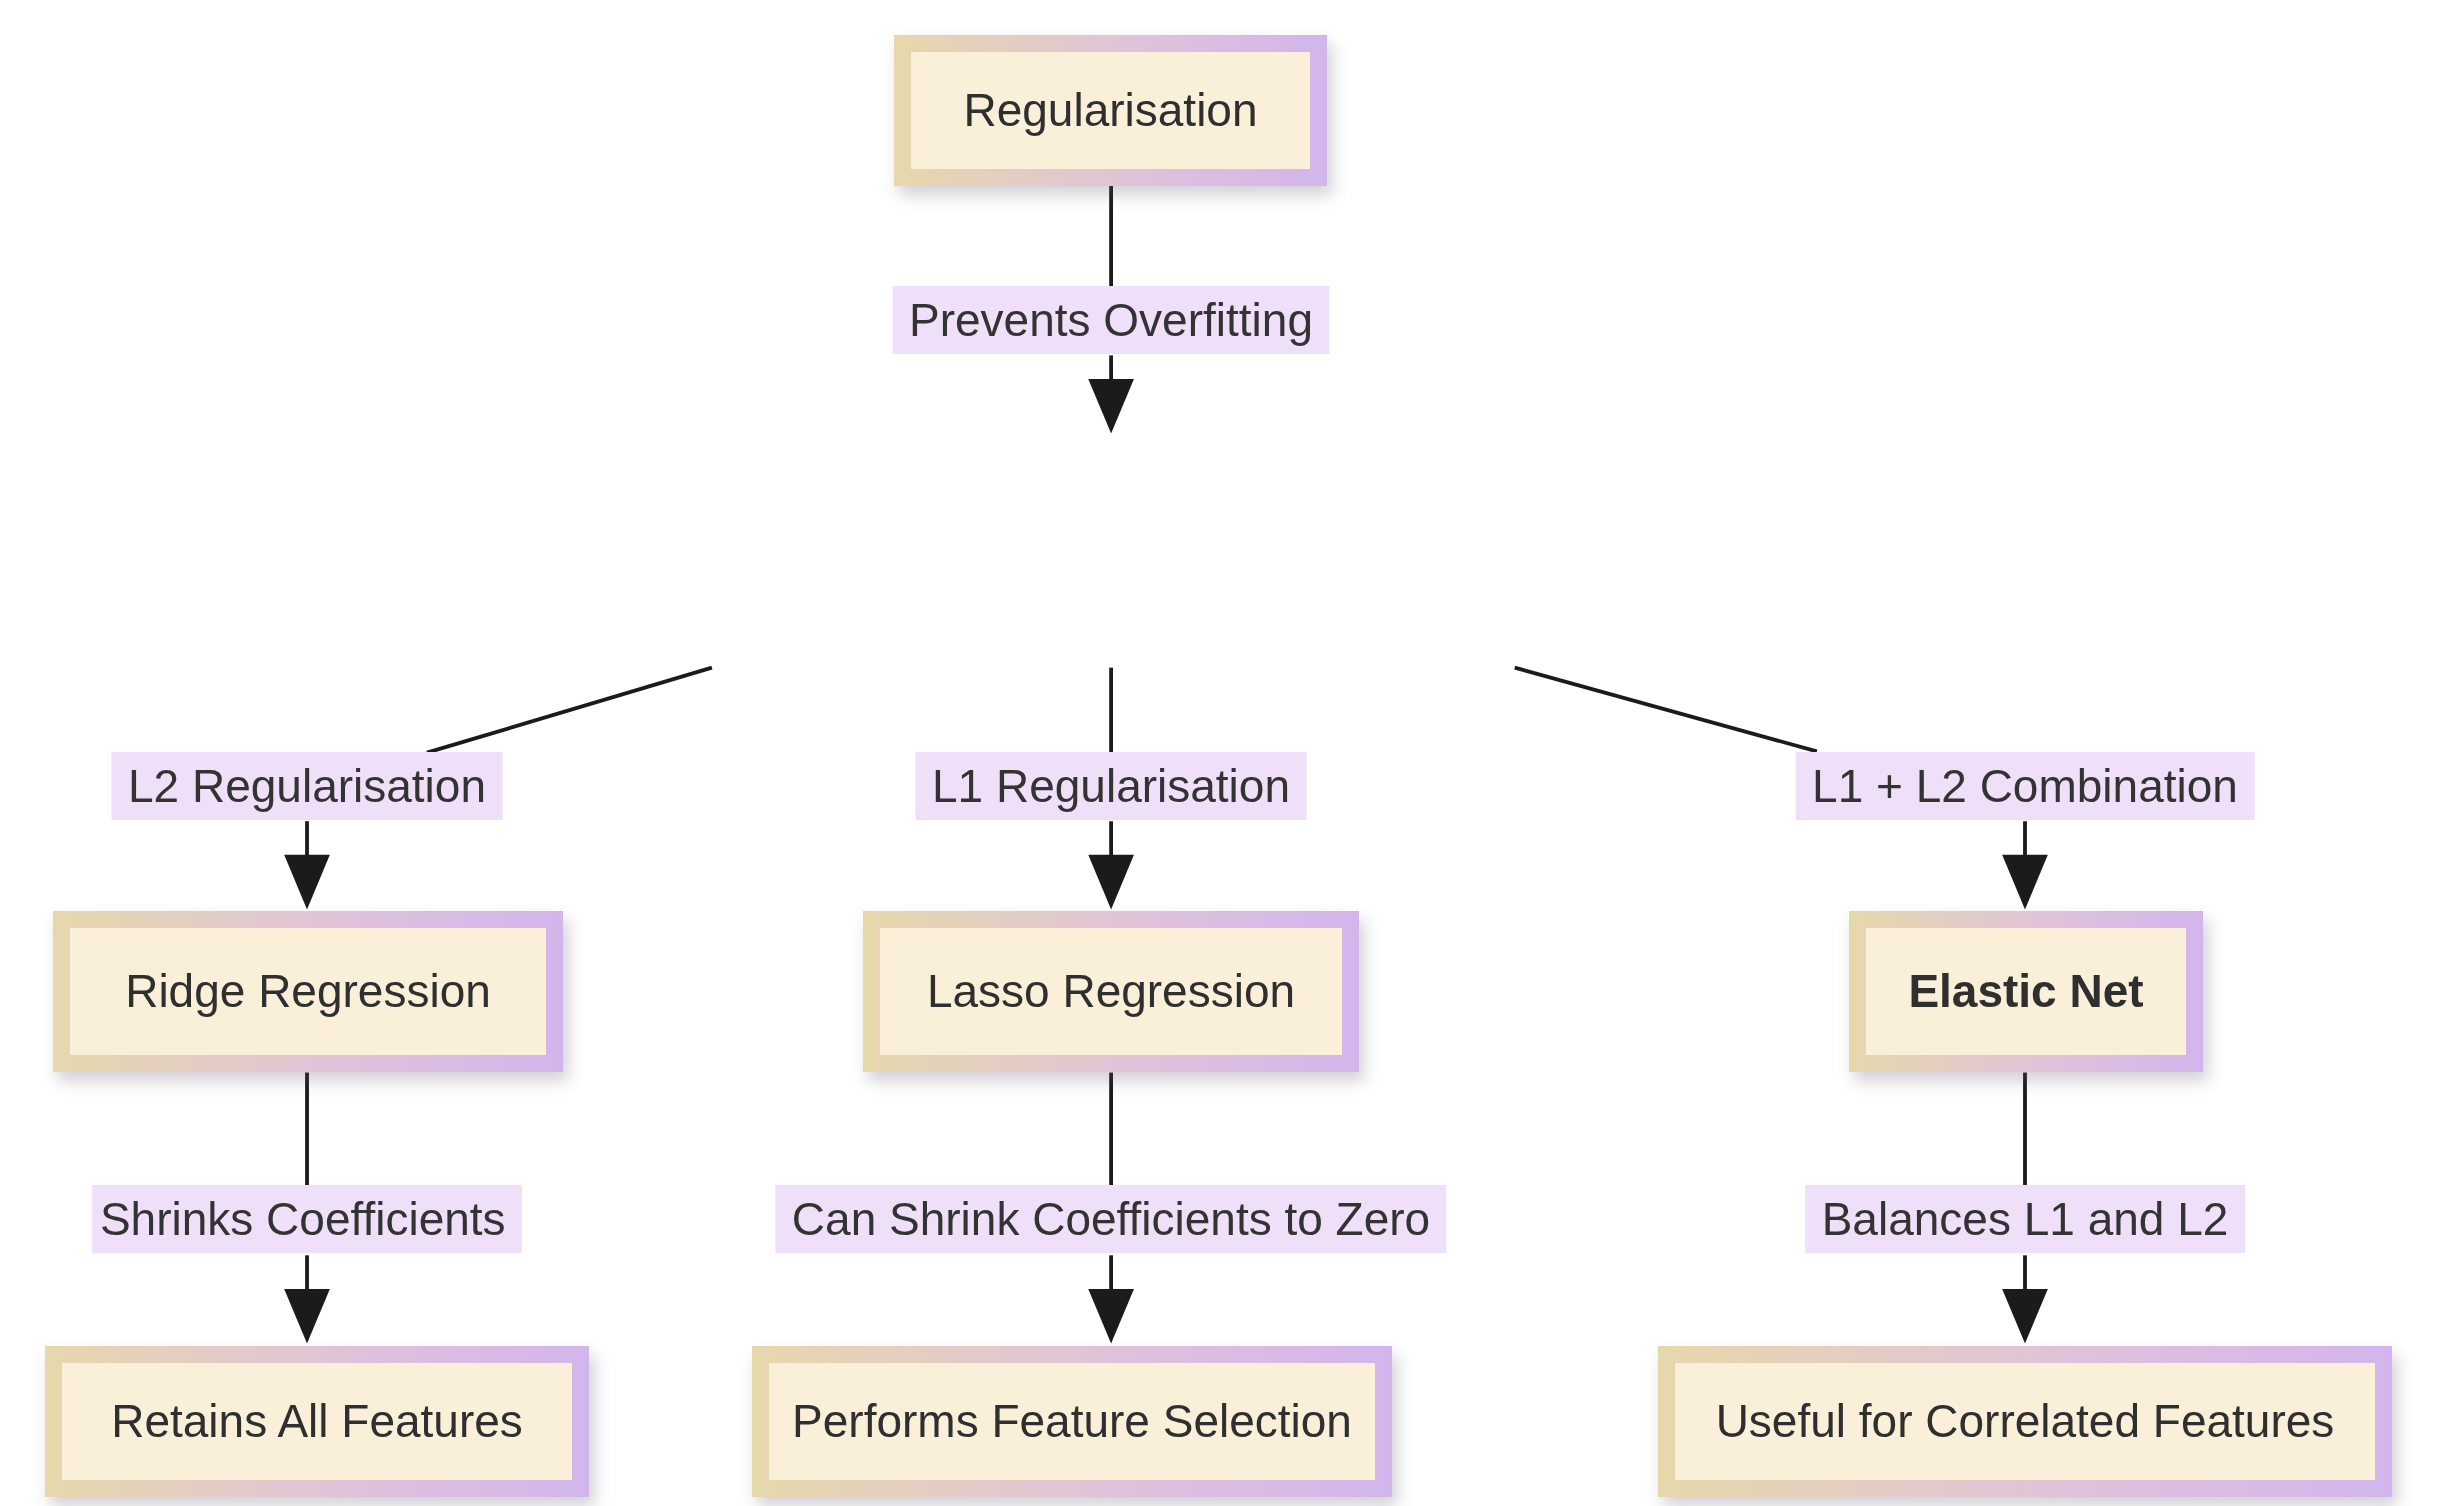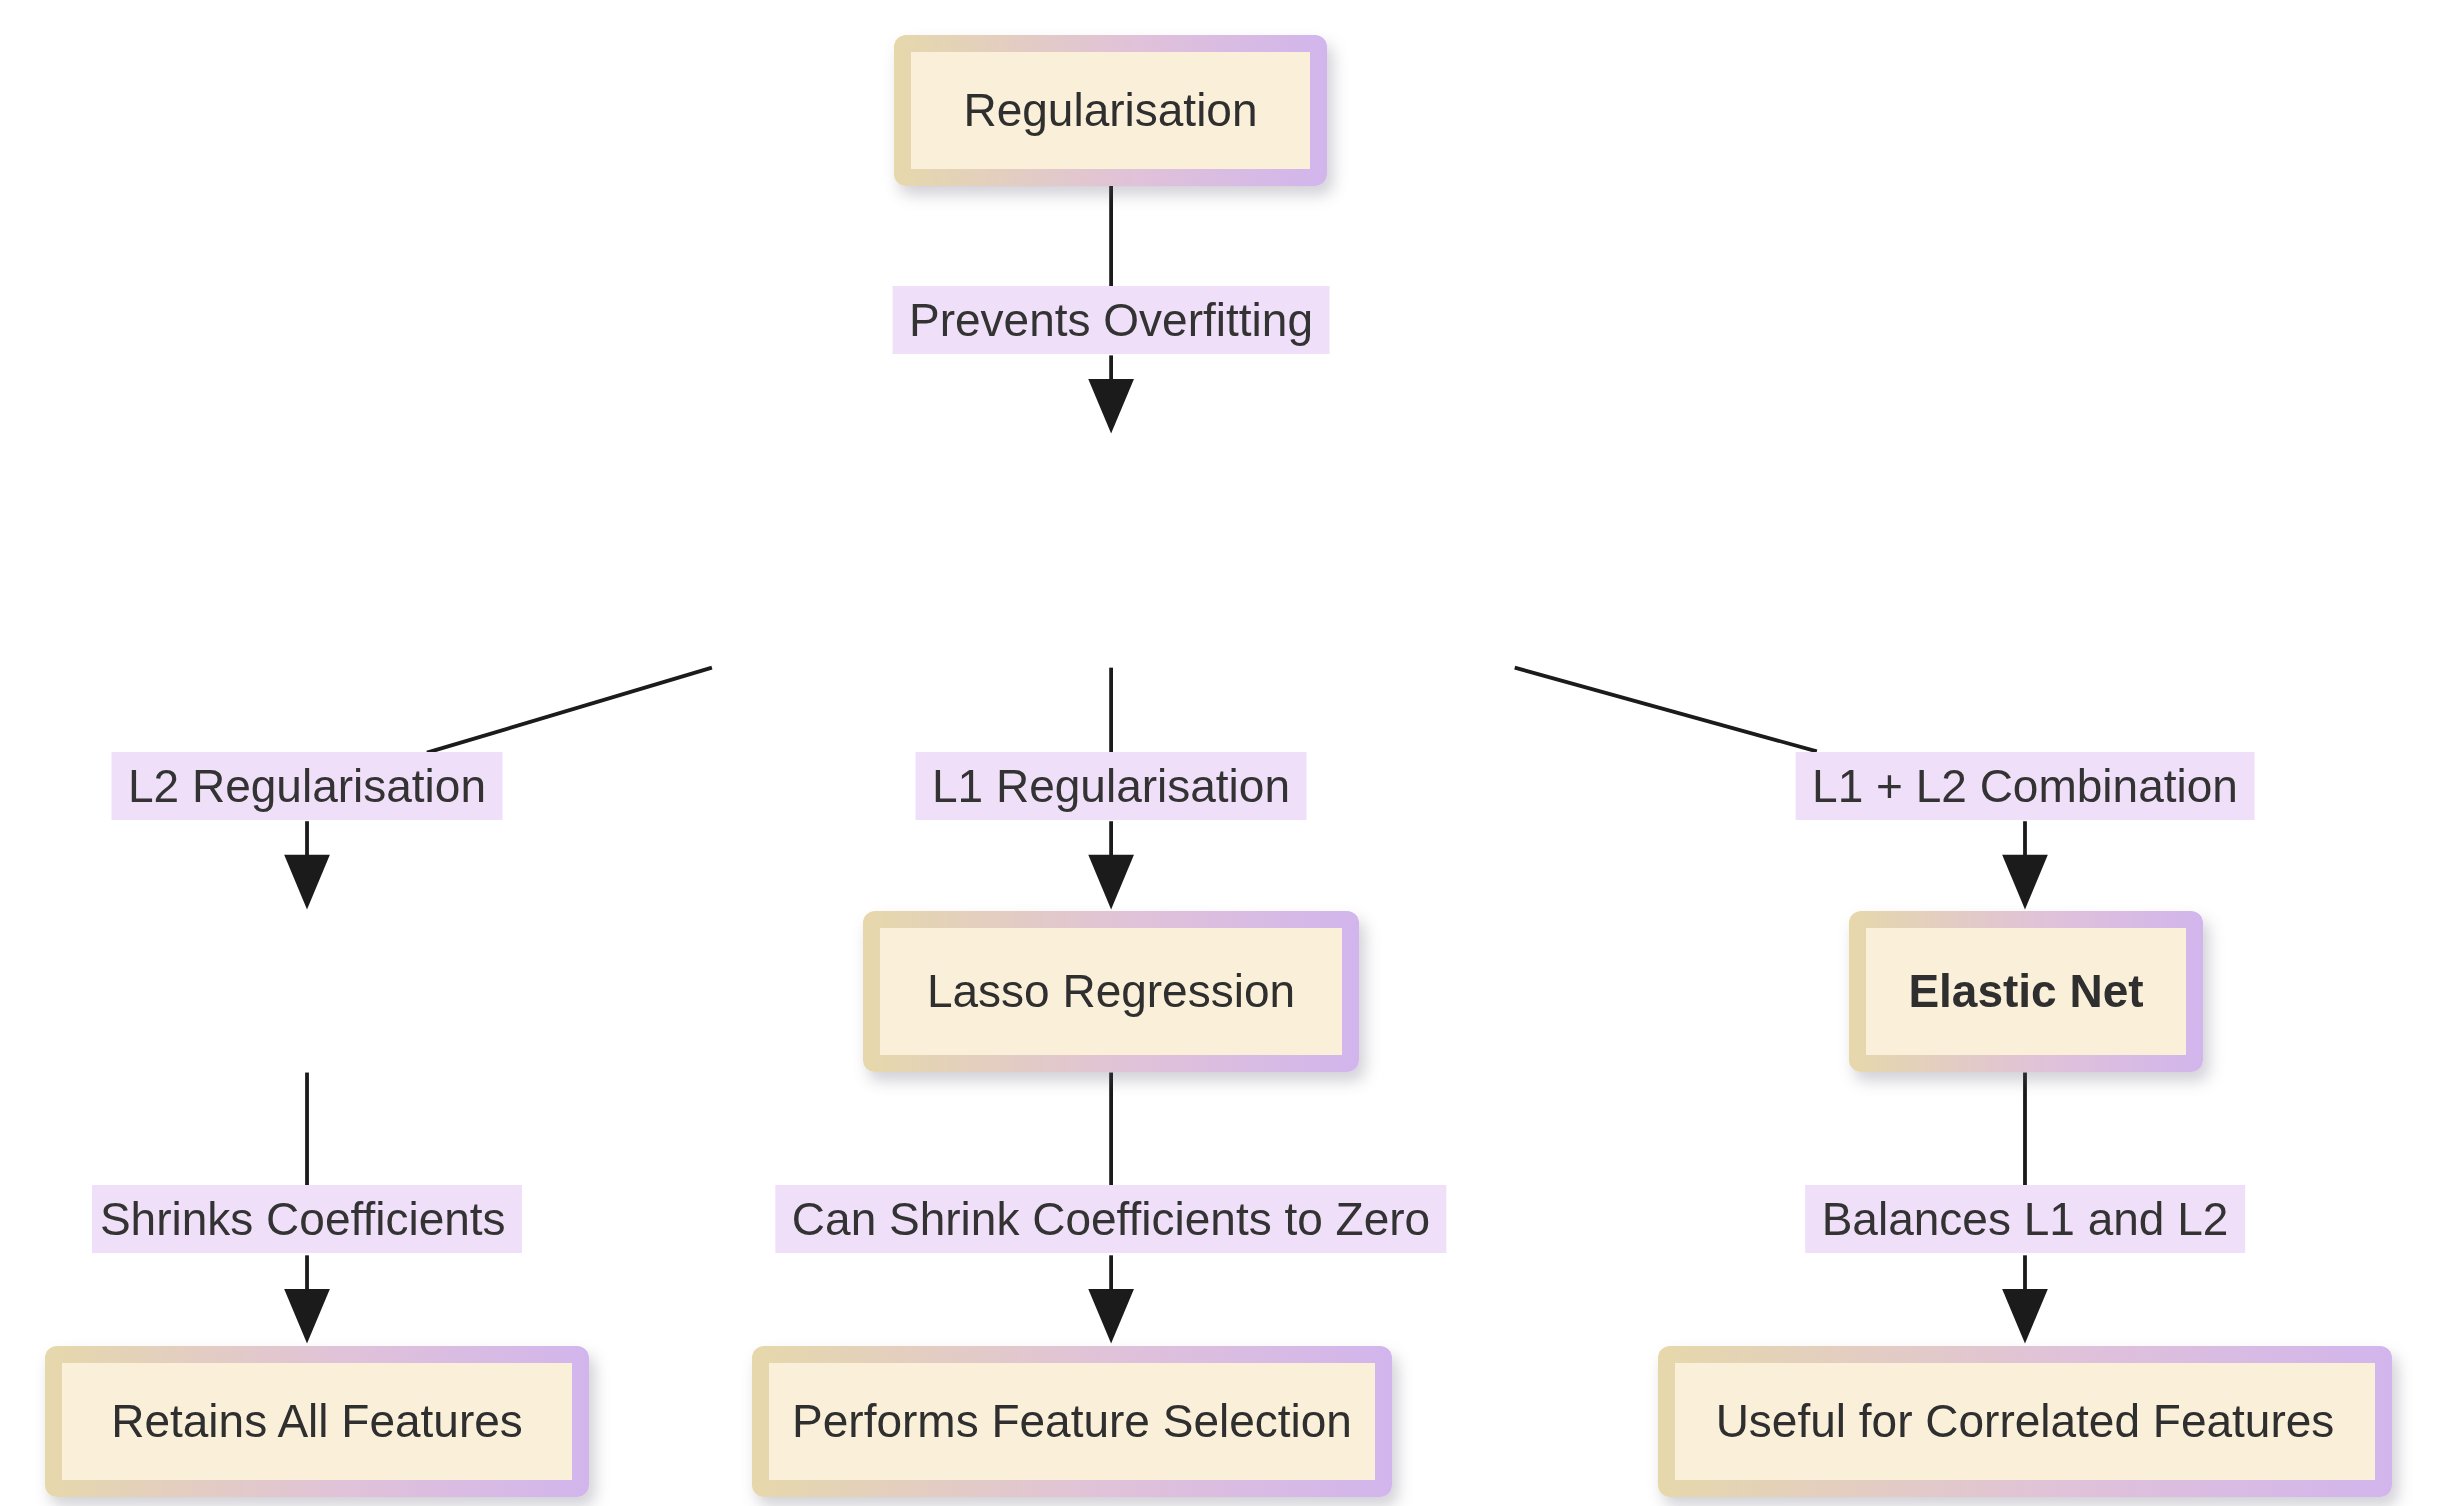--- a/index.html
+++ b/index.html
@@ -32,21 +32,20 @@
   }
   .node {
     position: absolute;
     background: linear-gradient(90deg,
       var(--border-l, #e6d8ab) 0%,
       var(--border-m, #e0c2d9) 55%,
       var(--border-r, #d2b5ec) 100%);
     padding: 17px;
     box-shadow: 5.1px 9px 15.2px rgba(90, 90, 110, 0.28);
     box-sizing: border-box;
-    border-radius: 12px;
   }
   .node-inner {
     width: 100%;
     height: 100%;
     background: var(--node-fill, #faf0da);
     color: var(--node-text, #2f2f2f);
     font-size: 46px;
     line-height: 1.9;
     display: flex;
     align-items: center;
@@ -109,20 +108,23 @@
 
     <line class="edge" x1="3190" y1="1978" x2="3190" y2="2034"></line>
     <polygon class="head" points="3154,2031 3226,2031 3190,2117"></polygon>
   </svg>
 
   <div class="node" style="left:894px; top:35px; width:433px; height:151px;">
     <div class="node-inner">Regularisation</div>
   </div>
 
 
+  <div class="node" style="left:53px; top:911px; width:510px; height:161px;">
+    <div class="node-inner">Ridge Regression</div>
+  </div>
 
   <div class="node" style="left:863px; top:911px; width:496px; height:161px;">
     <div class="node-inner">Lasso Regression</div>
   </div>
 
   <div class="node" style="left:1849px; top:911px; width:354px; height:161px;font-weight:bold;">
     <div class="node-inner">Elastic Net</div>
   </div>
 
   <div class="node" style="left:45px; top:1346px; width:544px; height:151px;">

